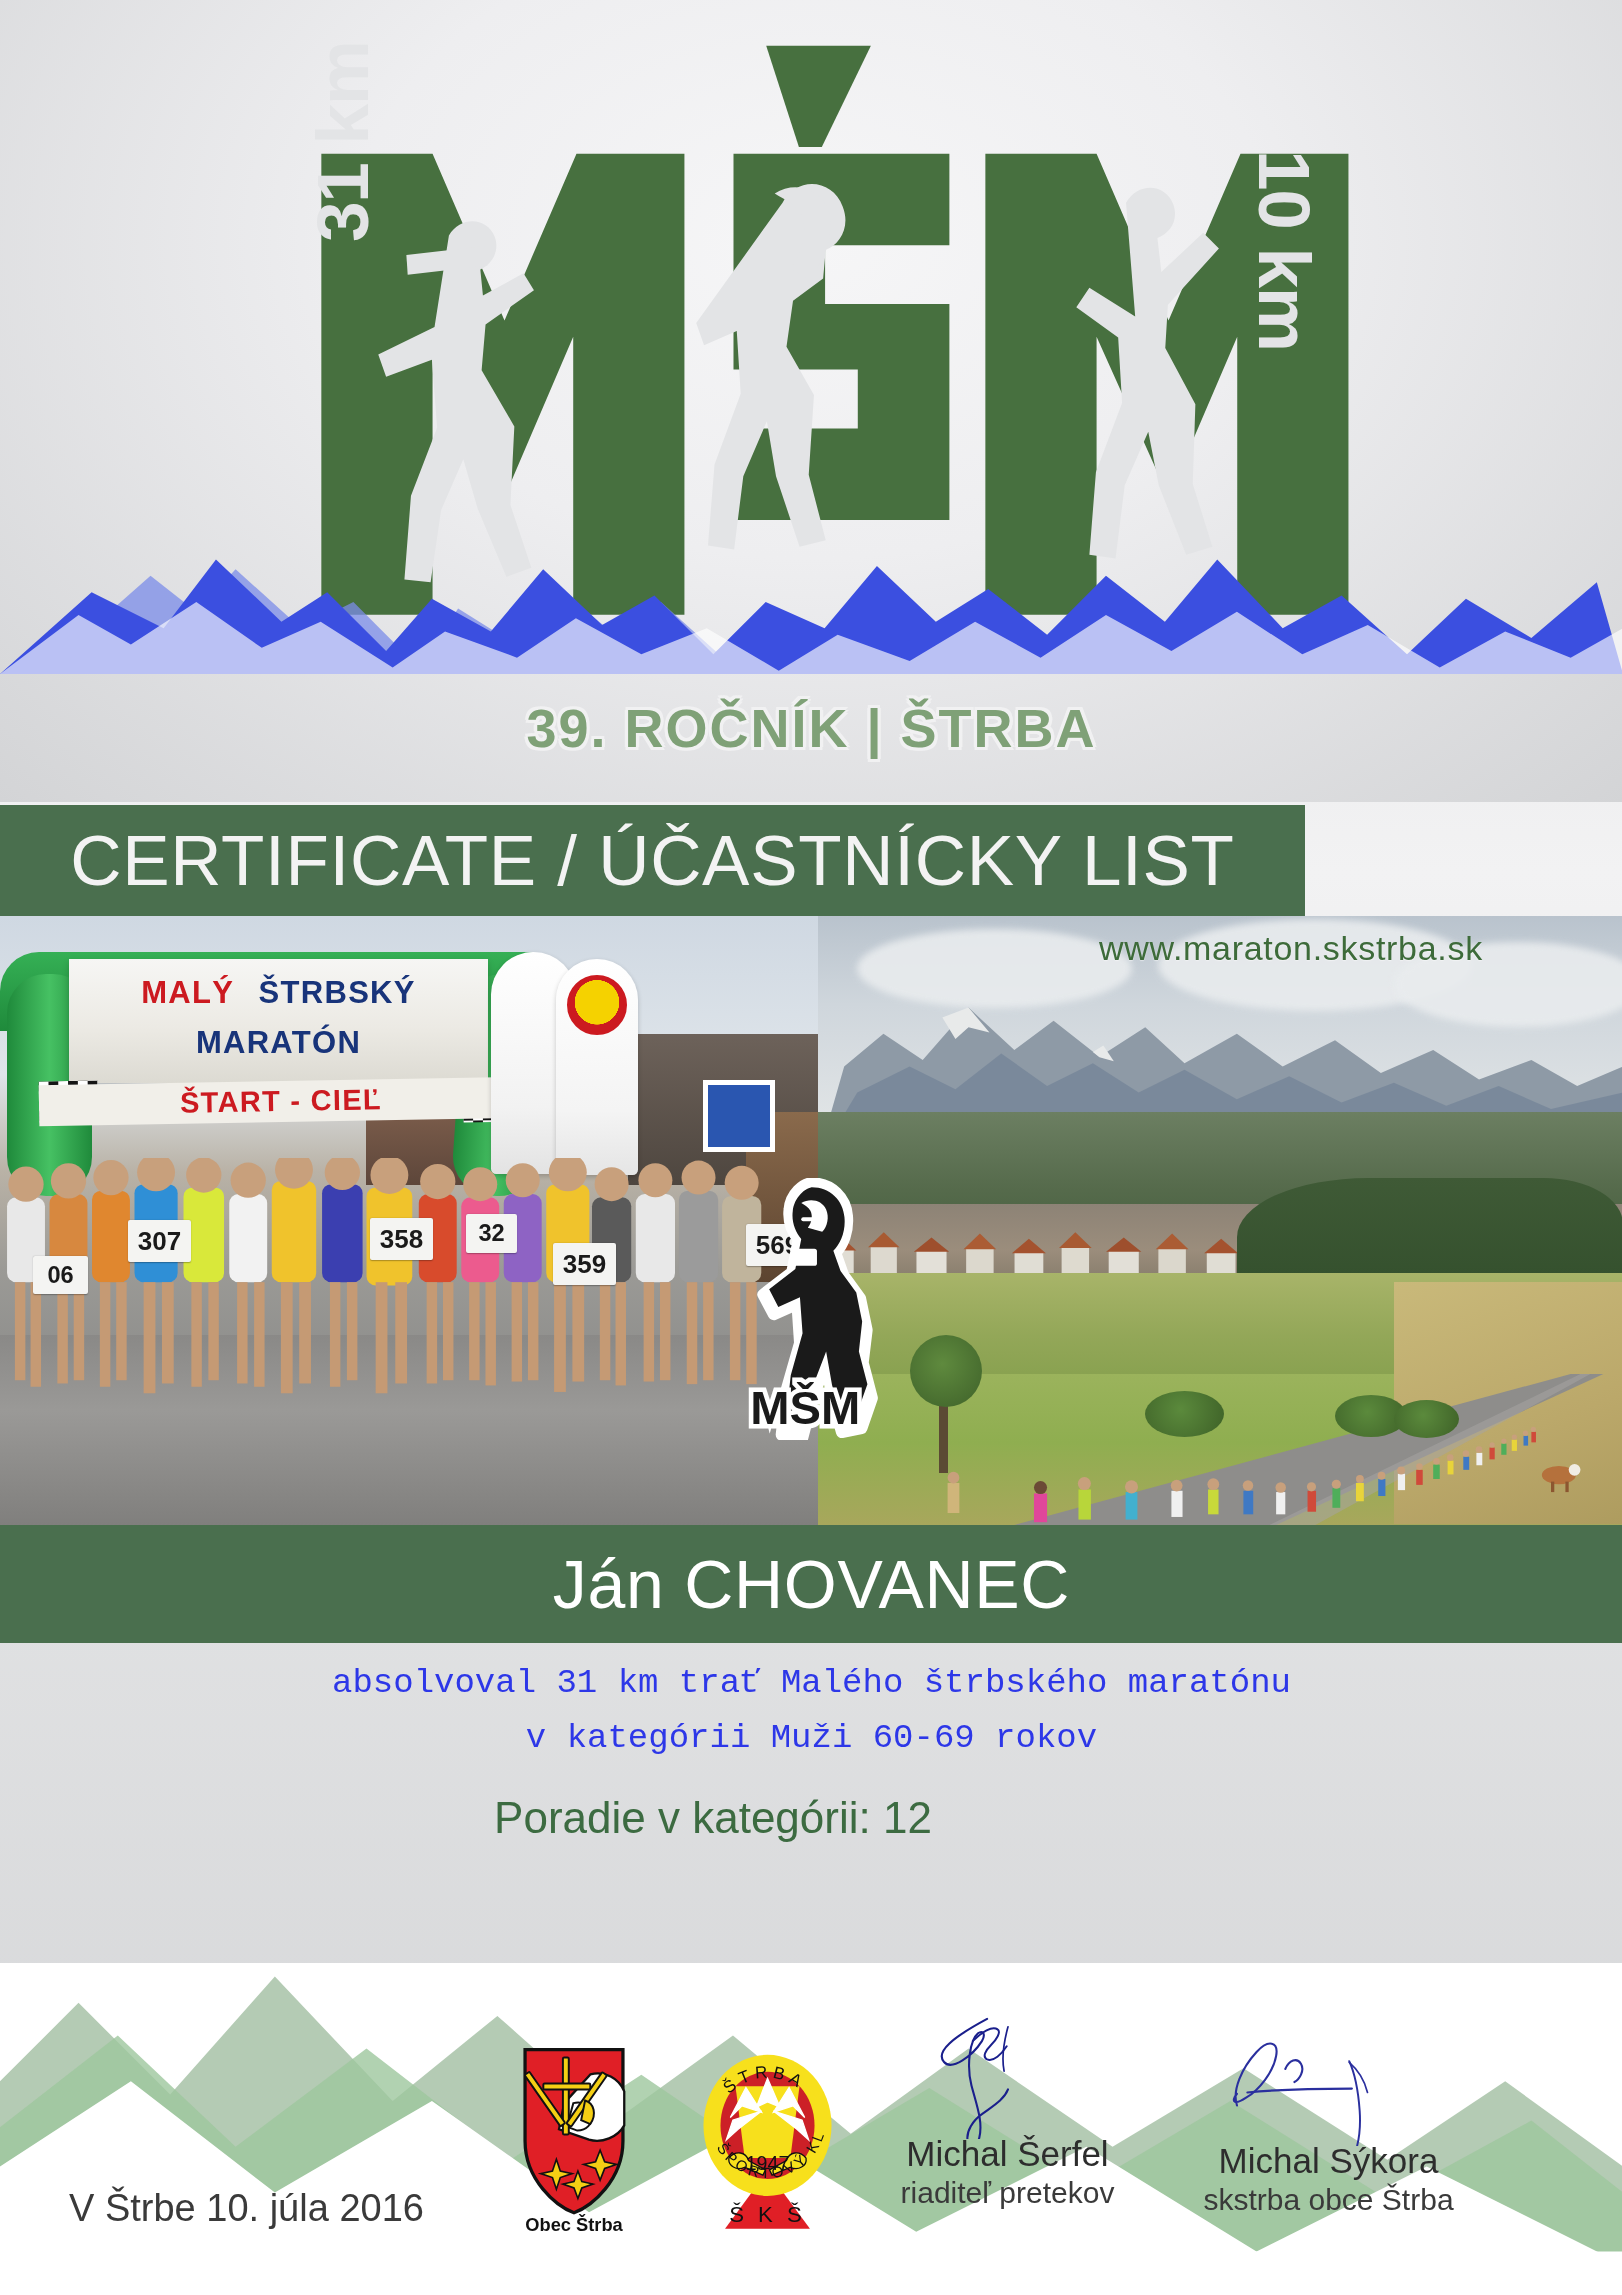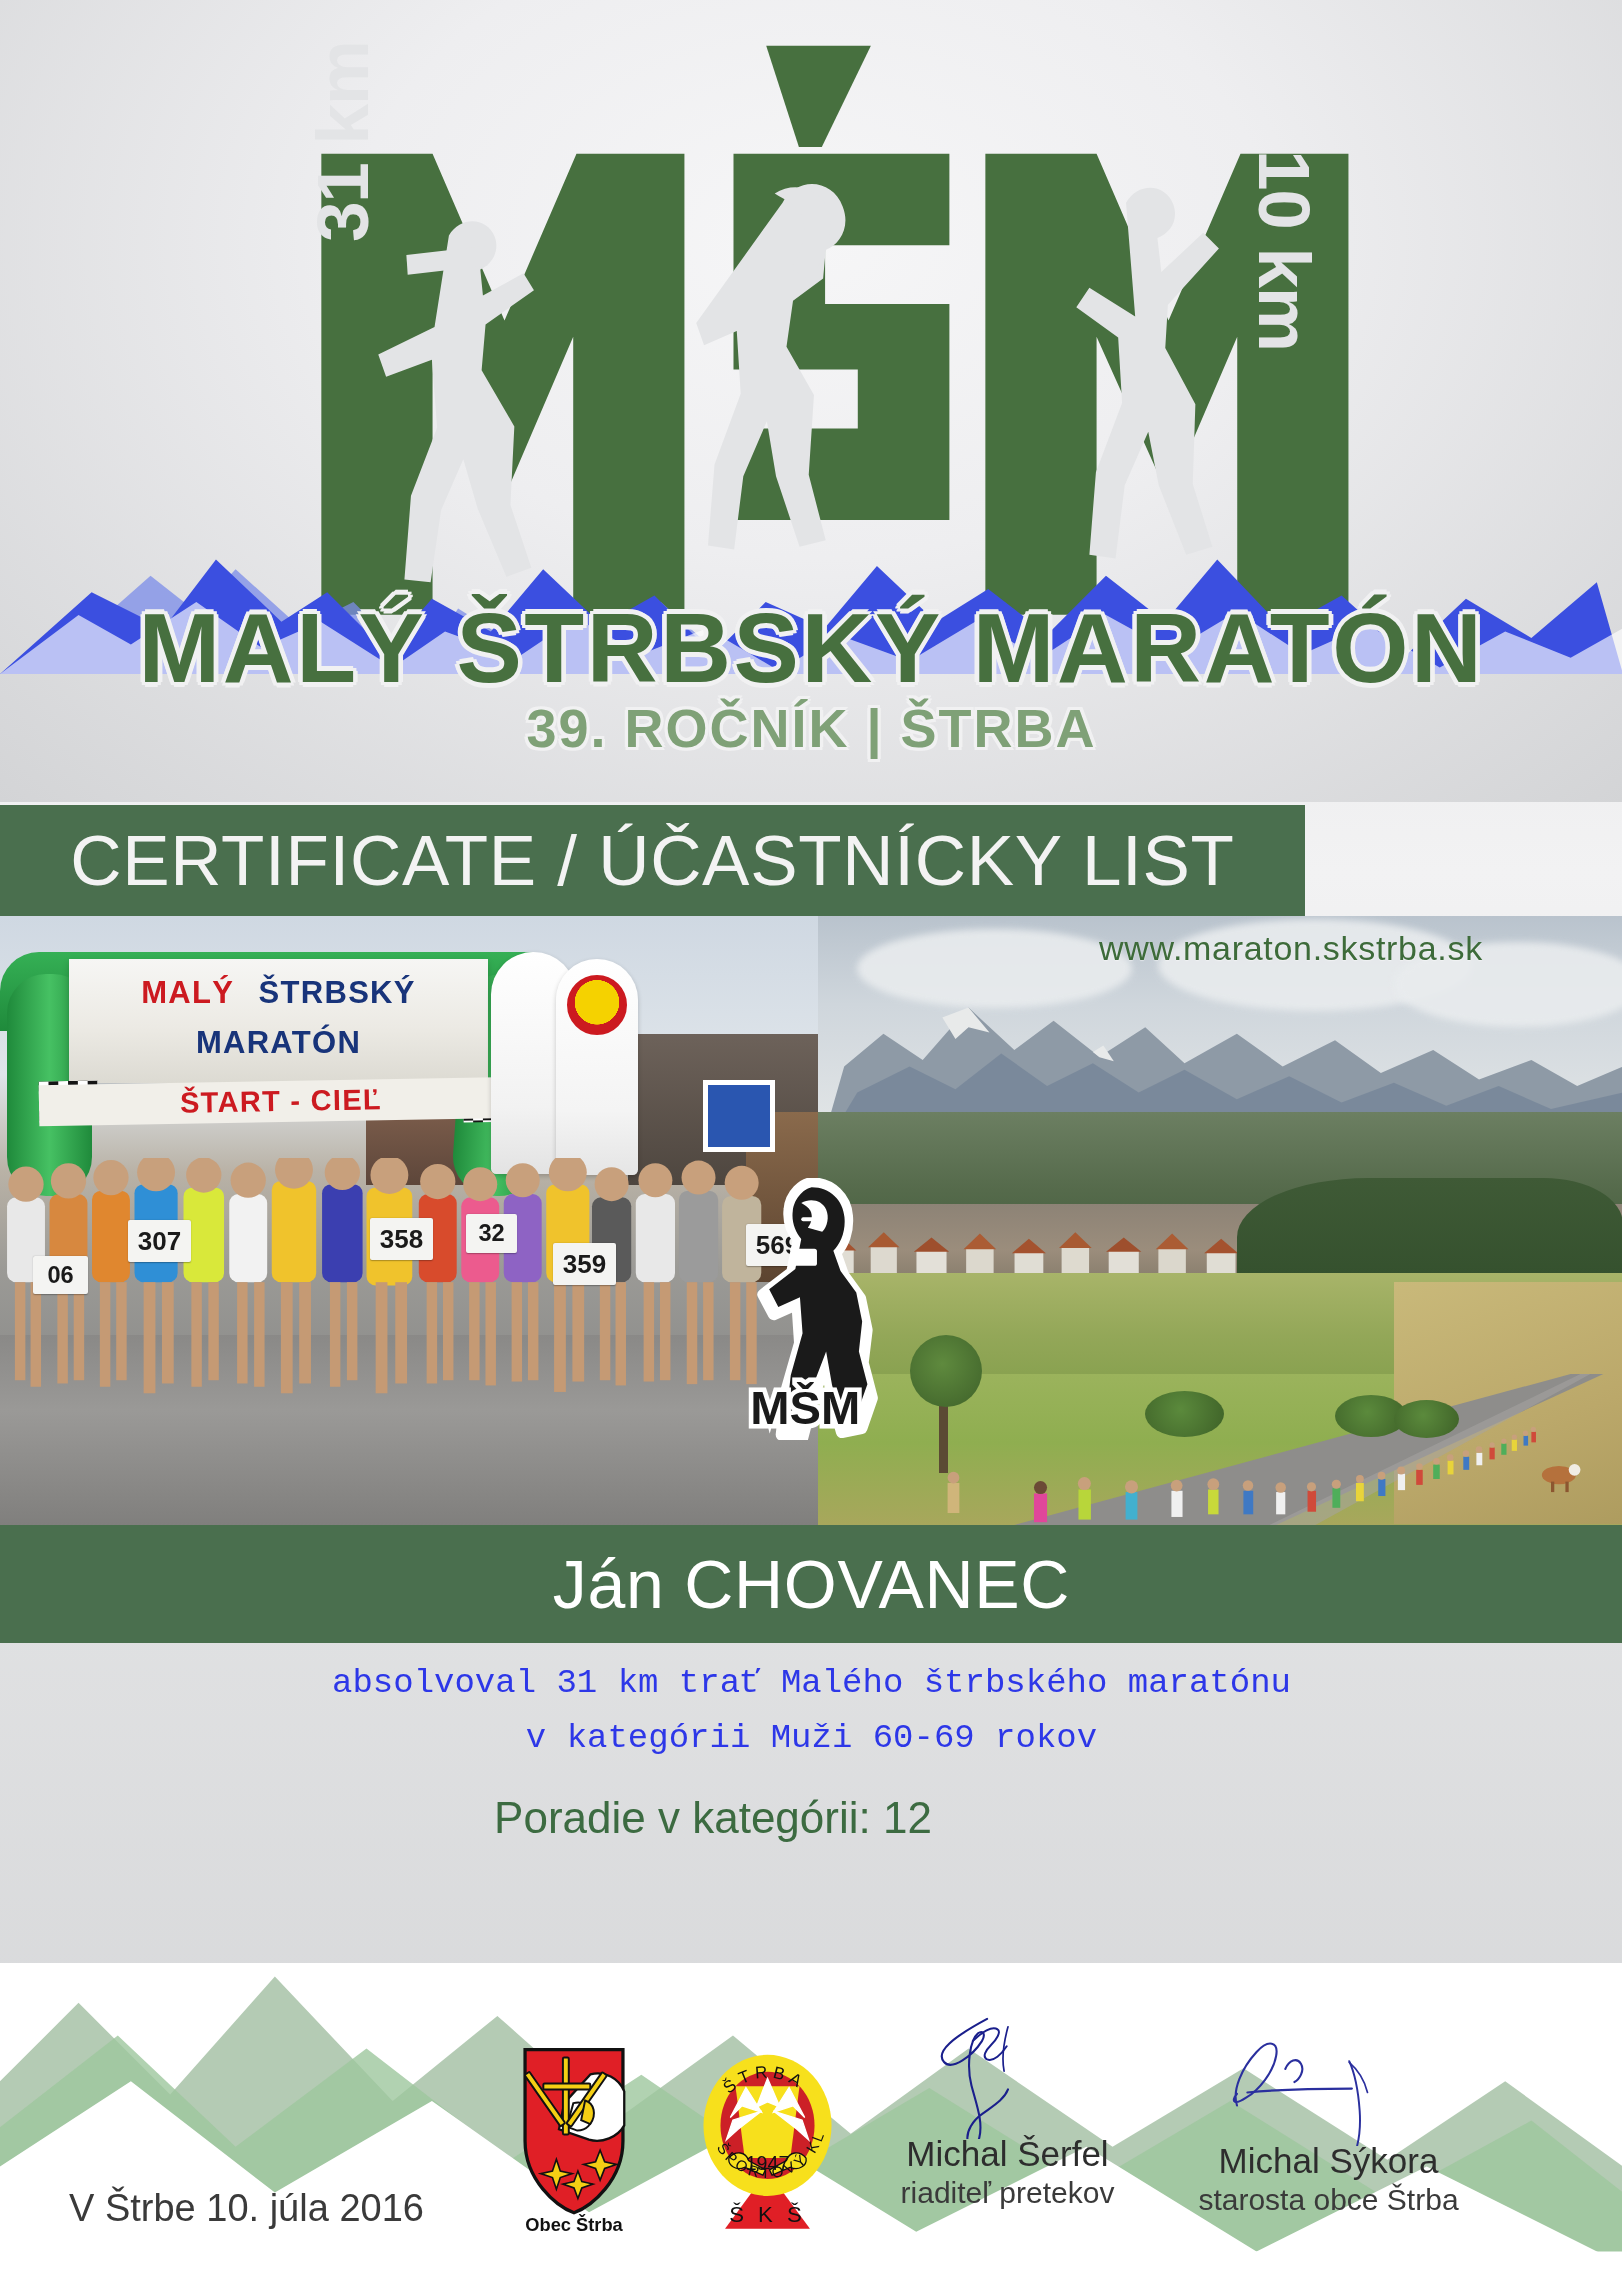--- a/index.html
+++ b/index.html
@@ -334,21 +334,20 @@
       <div class="km-label" id="km-left">31 km</div>
       <div class="km-label" id="km-right">10 km</div>
     </div>
 
     <svg id="mountains" viewBox="0 0 2480 220" preserveAspectRatio="none">
       <polygon points="60,220 230,70 300,125 360,60 460,150 540,110 640,210 700,120 780,170 860,95 940,160 1010,110 1110,200 1180,120 1270,165 1350,90 1430,150 1520,105 1600,170 1690,95 1780,150 1860,75 1960,160 2040,115 2140,200 2230,120 2330,180 2420,110 2470,220" fill="#7b8ce8" opacity="0.75"></polygon>
       <polygon points="0,220 140,95 250,150 330,45 430,140 500,95 590,185 660,105 750,155 830,60 920,145 1000,100 1090,190 1170,110 1260,150 1340,55 1430,140 1510,90 1600,160 1690,70 1780,140 1860,45 1960,150 2050,100 2150,190 2240,105 2340,165 2440,80 2480,220" fill="#3b4fe0"></polygon>
       <polygon points="0,220 120,130 200,175 300,110 400,180 490,140 600,210 680,155 790,195 880,135 980,190 1080,150 1190,215 1280,160 1390,200 1490,140 1590,195 1690,130 1790,185 1890,125 1990,190 2090,145 2200,210 2300,155 2400,195 2480,150 2480,220" fill="#ffffff" opacity="0.65"></polygon>
     </svg>
 
-    <div id="wordmark">MALÝ ŠTRBSKÝ MARATÓN</div>
     <div id="subwordmark">39. ROČNÍK | ŠTRBA</div>
   </div>
 
   <div id="cert-bar">
     <div id="cert-title">CERTIFICATE / ÚČASTNÍCKY LIST</div>
   </div>
 
   <div id="photo-band">
 
     <div class="photo-half" id="photo-left">
@@ -703,17 +702,17 @@
   <div class="sig-block" id="sig2">
     <svg class="sig-svg" width="216" height="124" viewBox="0 0 330 190">
       <path d="M24,128 c-8,-24 8,-58 30,-82 c18,-20 34,-16 30,6 c-4,24 -26,52 -46,64
                c-18,12 -24,6 -14,-6" fill="none" stroke="#2a2f9e" stroke-width="3.2" stroke-linecap="round"></path>
       <path d="M40,108 c42,-4 110,-6 160,-6" fill="none" stroke="#2a2f9e" stroke-width="3.4" stroke-linecap="round"></path>
       <path d="M98,72 c6,-14 18,-18 24,-8 c6,10 -2,24 -10,28" fill="none" stroke="#2a2f9e" stroke-width="3.2" stroke-linecap="round"></path>
       <path d="M196,60 c10,22 14,48 16,76 c2,30 -2,56 -12,76" fill="none" stroke="#2a2f9e" stroke-width="3" stroke-linecap="round"></path>
       <path d="M196,62 c14,12 24,30 28,46" fill="none" stroke="#2a2f9e" stroke-width="2.6" stroke-linecap="round"></path>
     </svg>
     <div class="sig-name">Michal Sýkora</div>
-    <div class="sig-role">starosta obce Štrba</div>
+    <div class="sig-role">skstrba obce Štrba</div>
   </div>
 
 </div>
 
 
 </body></html>

